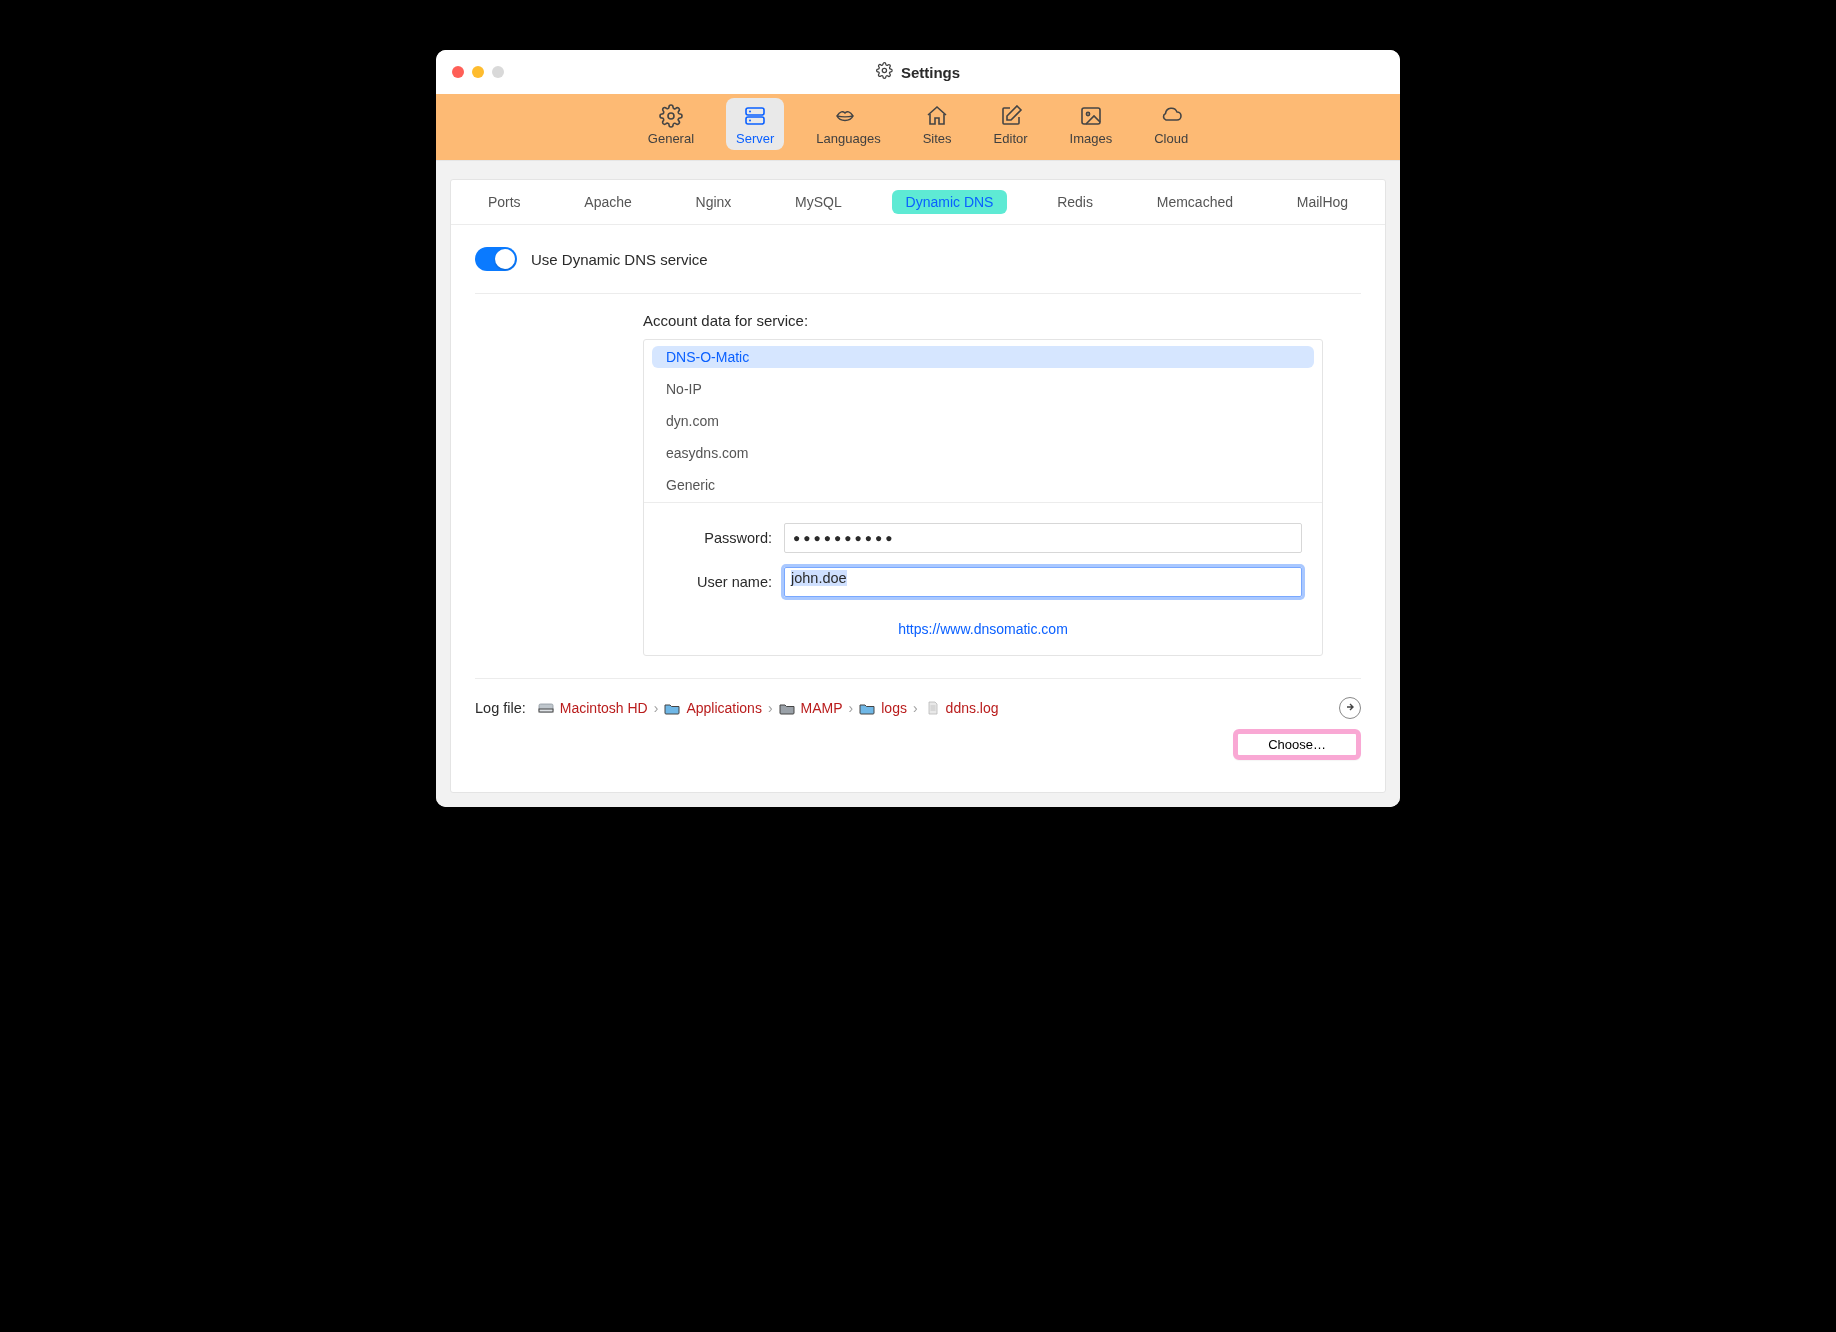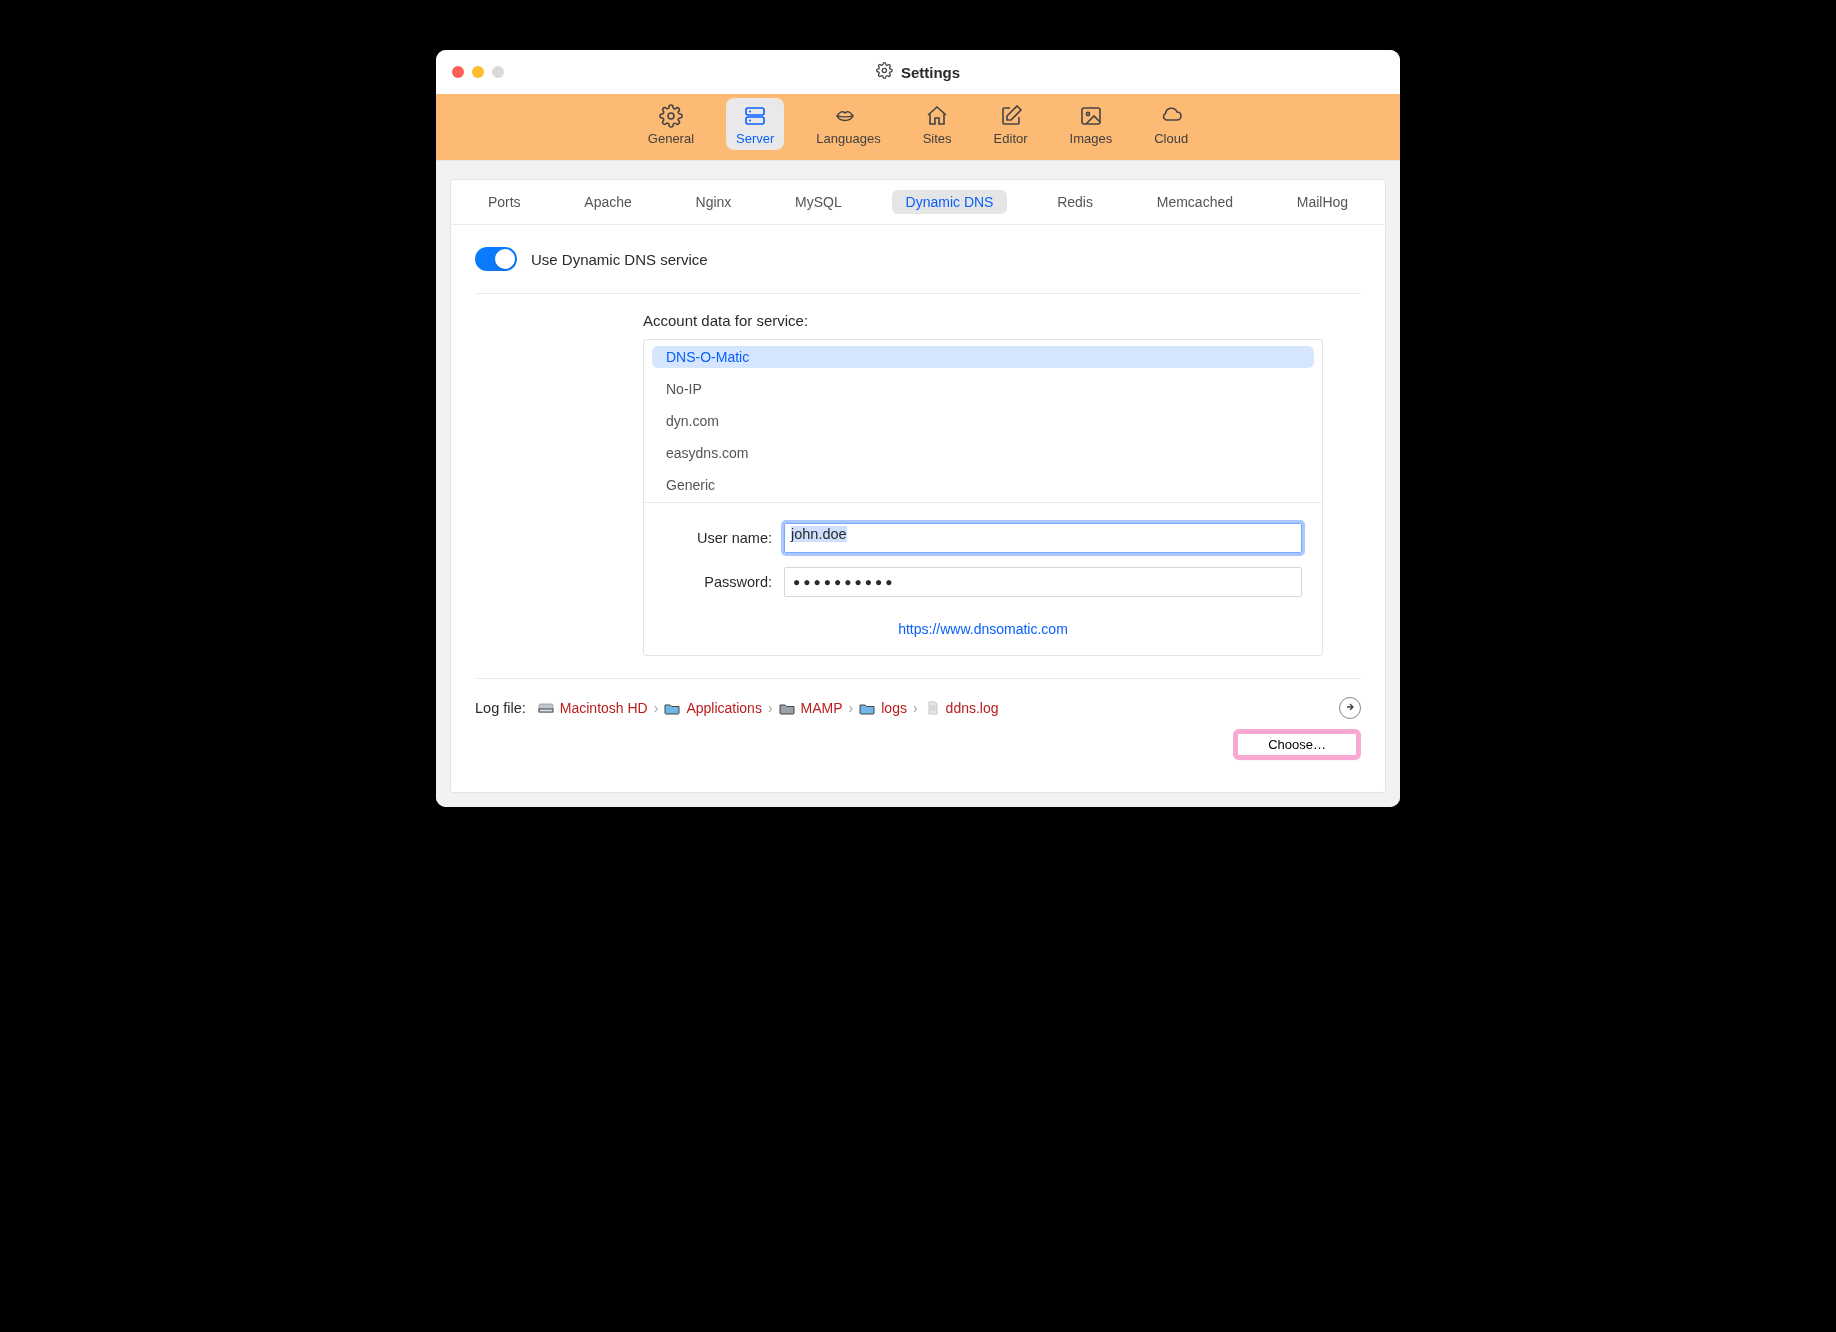--- a/index.html
+++ b/index.html
@@ -95,21 +95,21 @@
     justify-content: space-around;
   }
   .subtab {
     padding: 4px 14px;
     border-radius: 6px;
     color: #555;
     font-size: 14px;
     cursor: default;
   }
   .subtab.active {
-    background: #e5e5e5;
+    background: #5eead4;
     color: #0a60ff;
   }
   
   .content {
     padding: 22px 24px 18px 24px;
   }
   .toggle-row {
     display: flex; align-items: center; gap: 14px;
     font-size: 15px;
   }
@@ -354,28 +354,28 @@
           <div class="account-box">
             <div class="provider-tabs">
               <div class="provider-tab active">DNS-O-Matic</div>
               <div class="provider-tab">No-IP</div>
               <div class="provider-tab">dyn.com</div>
               <div class="provider-tab">easydns.com</div>
               <div class="provider-tab">Generic</div>
             </div>
             <div class="form-body">
               <div class="form-row">
-                <div class="form-label">User name:</div>
-                <div class="text-input focused"><span class="sel">john.doe</span></div>
-              </div>
-              <div class="form-row">
                 <div class="form-label">Password:</div>
                 <div class="pwd-dots">
                     <span>●●●●●●●●●●</span>
                   </div>
+              </div>
+              <div class="form-row">
+                <div class="form-label">User name:</div>
+                <div class="text-input focused"><span class="sel">john.doe</span></div>
               </div>
               <div class="link-row">
                 <a href="#">https://www.dnsomatic.com</a>
               </div>
             </div>
           </div>
         </div>
 
         <div class="divider"></div>
 

